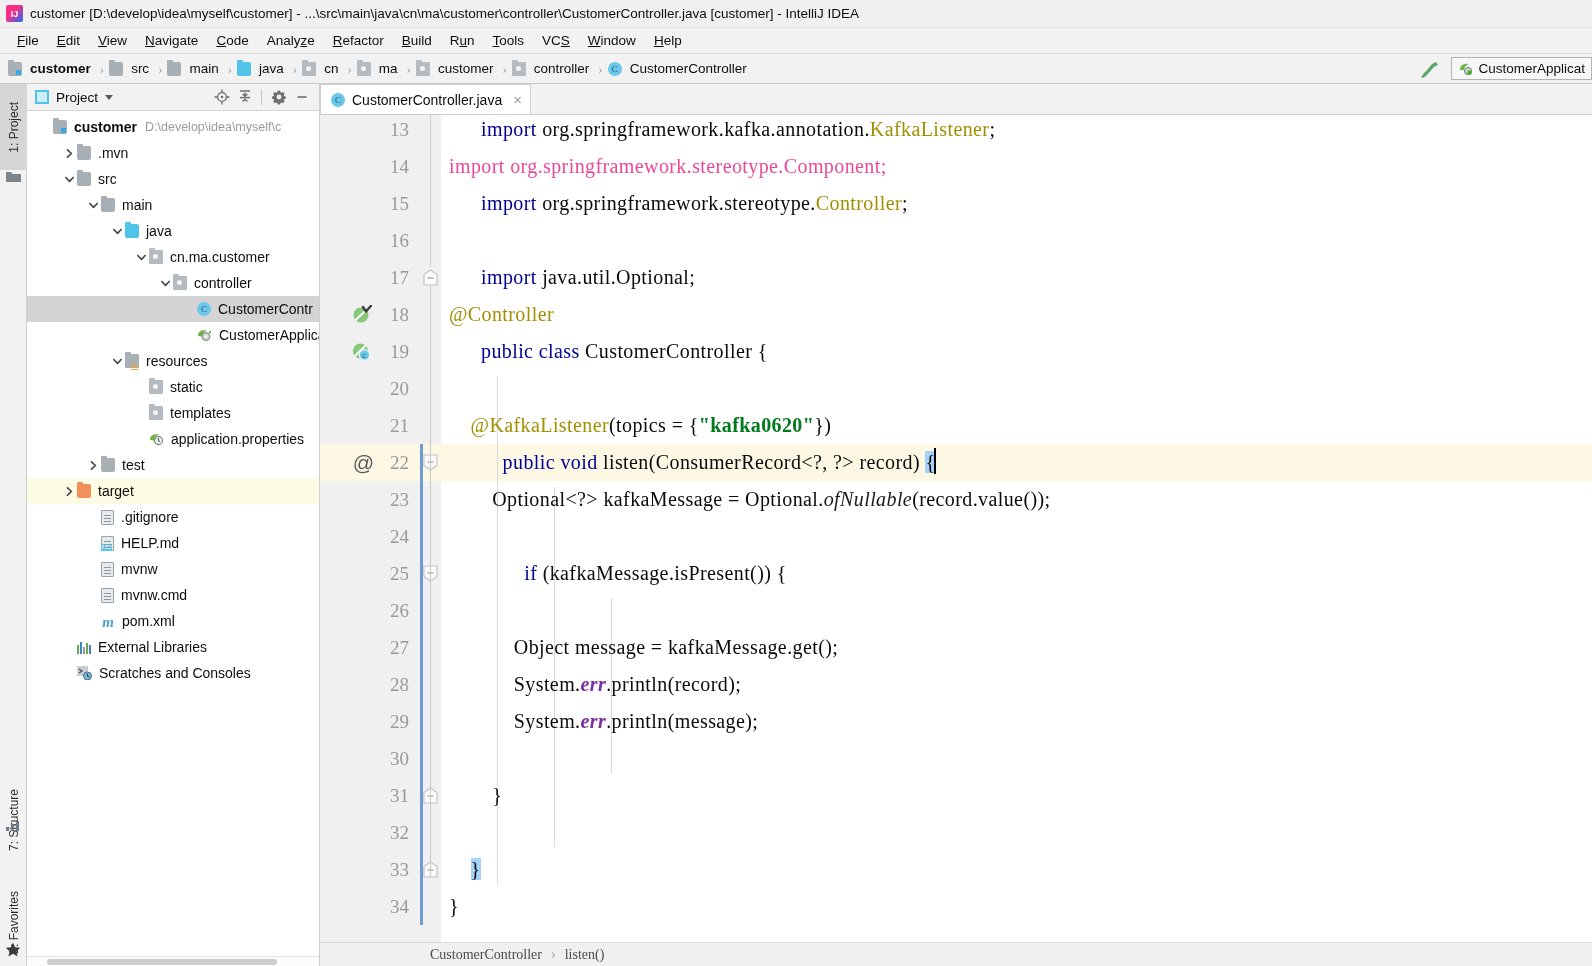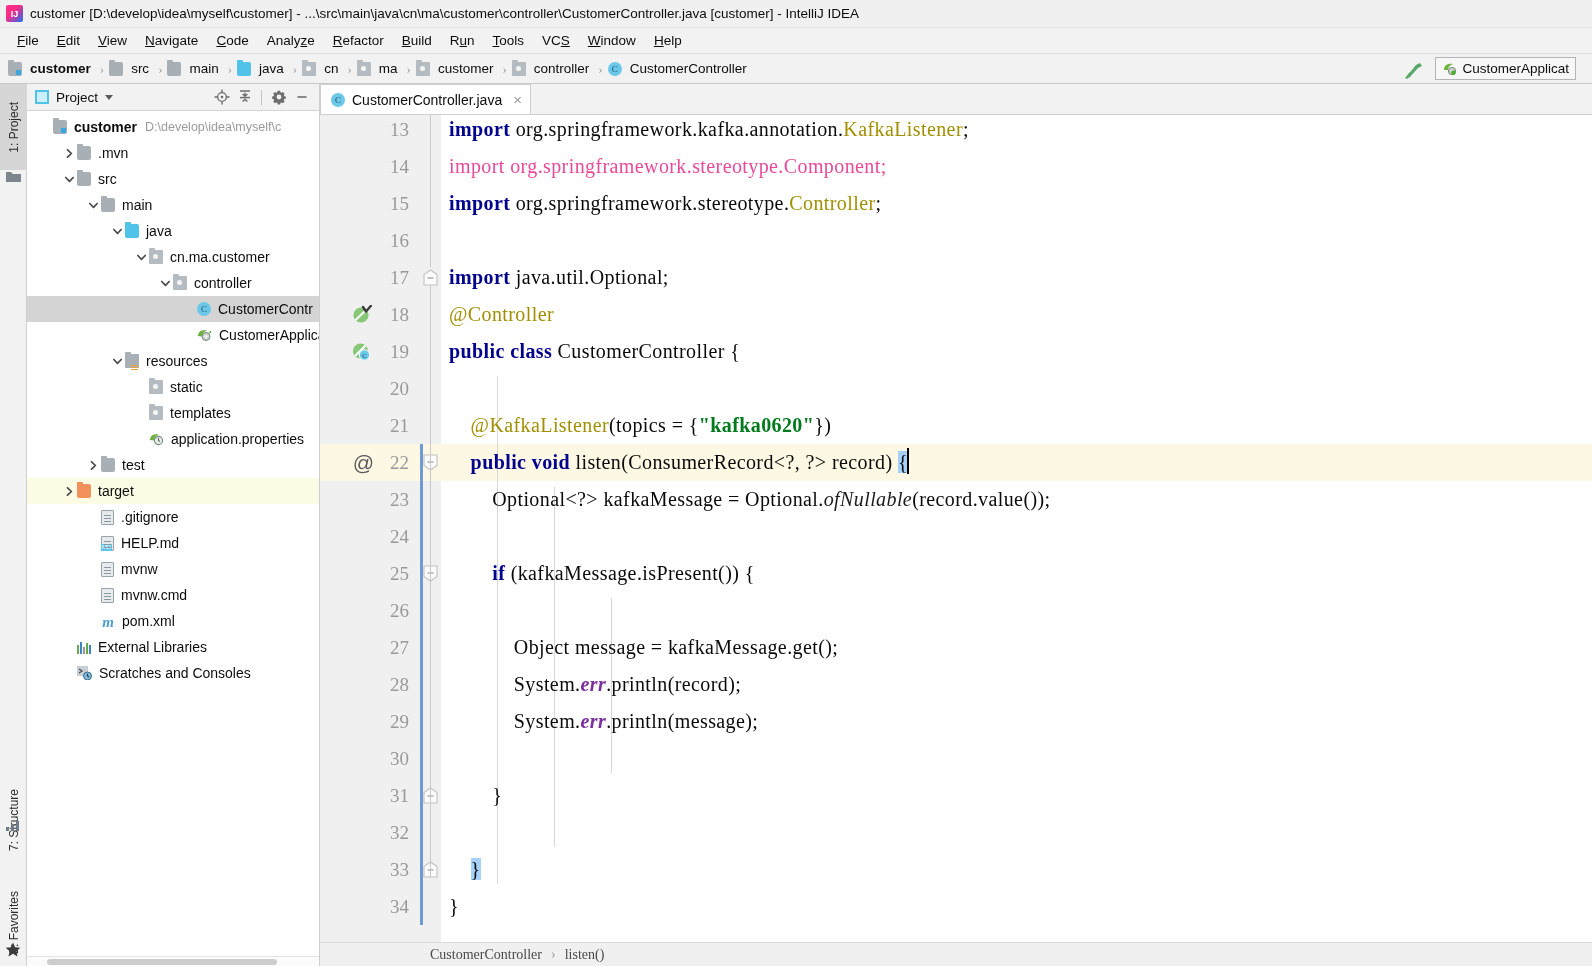--- a/index.html
+++ b/index.html
@@ -72,21 +72,21 @@
   }
   .ic-pkg:before{
     content:""; position:absolute; left:0; top:-2px; width:6px; height:3px;
     background:#b4bcc1; border-radius:1px 1px 0 0;
   }
   .ic-class {
     width:14px;height:14px;border-radius:50%;background:#6bc8e8;color:#21506b;
     font-size:9px; display:flex;align-items:center;justify-content:center;
     font-family:"Liberation Serif",serif;
   }
-  #navbar-right { margin-left:auto; display:flex; align-items:center; padding-right:16px; }
+  #navbar-right { margin-left:auto; display:flex; padding-right:0px; }
   #hammer { width:26px; height:22px; position:relative; margin-right:8px; }
   #runconfig {
     display:flex; align-items:center; height:23px; border:1px solid #b4b4b4;
     background:#f7f7f7; padding:0 6px; max-width:176px; overflow:hidden;
   }
   #runconfig-label { font-size:13.5px; white-space:nowrap; color:#0d0d0d; }
   .spring-ic { width:15px;height:15px;margin-right:5px;flex:0 0 auto;position:relative;}
 
   
   #main { display:flex; height:calc(966px - 28px - 26px - 30px); }
@@ -214,21 +214,21 @@
   .at-sign {
     position:absolute; right:46px; height:37px; display:flex; align-items:center;
     color:#5a5a5a; font-size:21px; font-family:"Liberation Sans",sans-serif;
   }
   .codeline {
     position:absolute; left:0; height:37px; line-height:37px; white-space:pre;
     font-family:"Liberation Serif", serif; font-size:20px; color:#0a0a0a;
     letter-spacing:0.4px;
   }
   .hl-row { position:absolute; left:0; right:0; height:37px; background:#fdf8e3; }
-  .kw { color:#00008f; font-weight:bold; }
+  .kw { color:#00008f; font-weight:normal;margin-left:32px; }
   .ann { color:#a09000; }
   .type-y { color:#a09000; }
   .str { color:#007a1c; font-weight:bold; }
   .dim { color:#ec4899; }
   .static-it { font-style:italic; color:#1a1a1a; }
   .field-it { font-style:italic; color:#7a2f9e; font-weight:bold;}
   .selbrace { background:#a6d2fa; }
   .caret {
     display:inline-block; width:0; border-left:2px solid #000; height:26px;
     vertical-align:-5px; margin-left:-1px;

